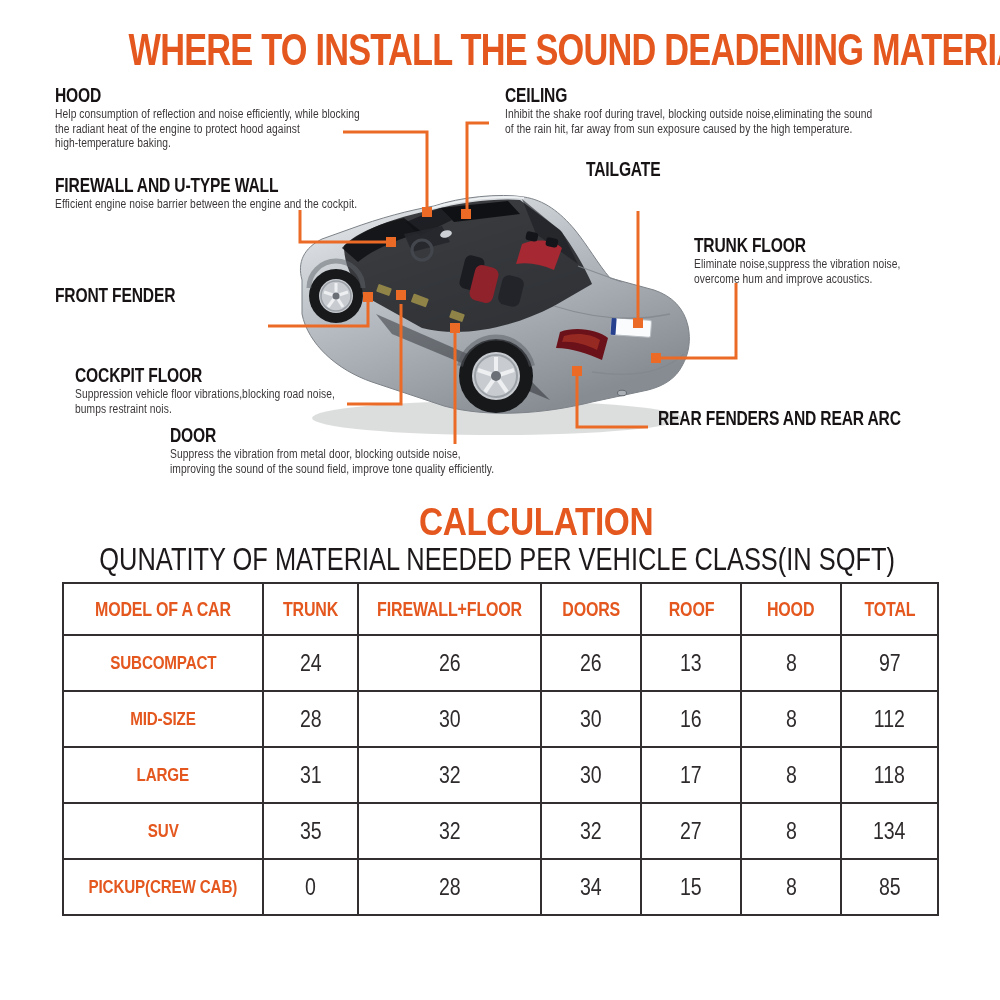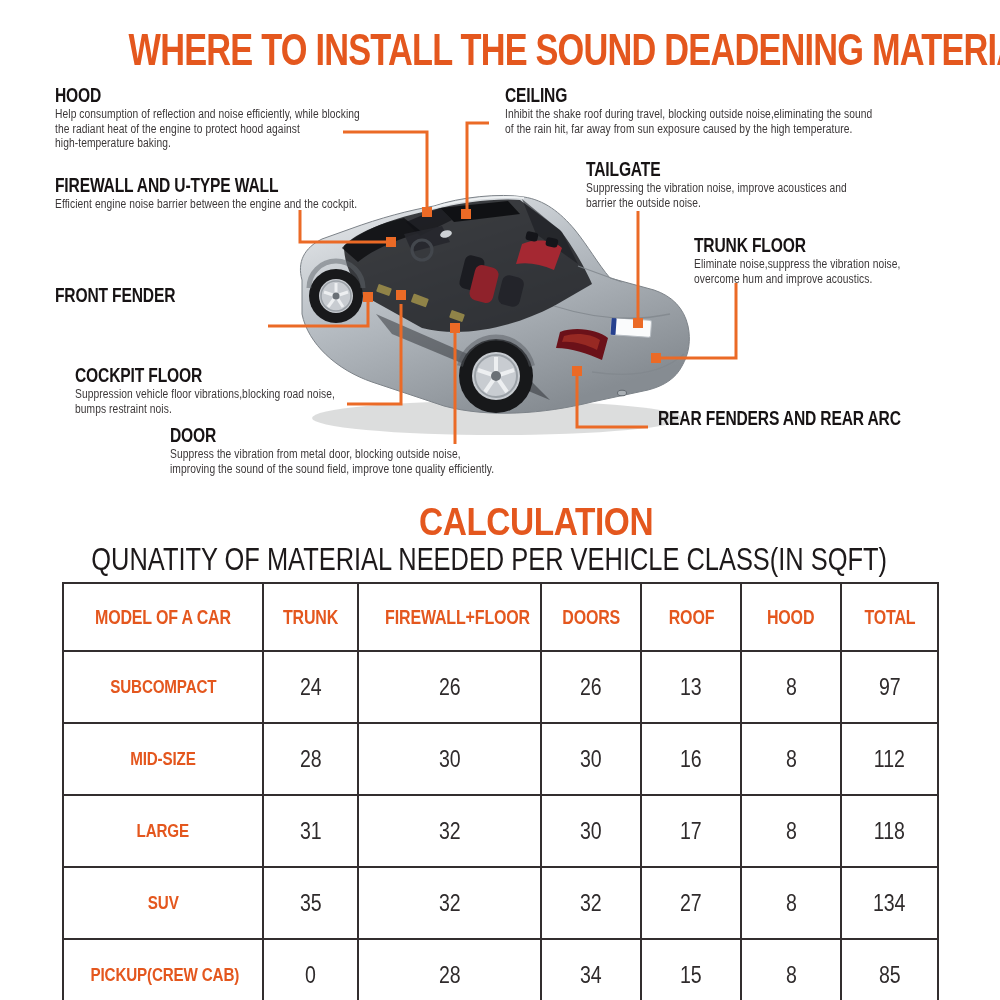--- a/index.html
+++ b/index.html
@@ -12,21 +12,21 @@
   .main-title { position:absolute; left:0; top:28px; width:1000px; text-align:center; }
   .main-title > span {
     display:inline-block; white-space:nowrap; font-size:44px; line-height:1;
     font-weight:bold; color:#E4571E; letter-spacing:-1px; transform:scaleX(0.78);
   }
   .calc-title { position:absolute; left:0; top:503px; width:1000px; text-align:center;padding-left:36px; }
   .calc-title > span {
     display:inline-block; white-space:nowrap; font-size:38px; line-height:1;
     font-weight:bold; color:#E4571E; letter-spacing:-0.5px; transform:scaleX(0.88);
   }
-  .calc-subtitle { position:absolute; left:4px; top:542px; width:884px; text-align:center; }
+  .calc-subtitle { position:absolute; left:12px; top:542px; width:884px; text-align:center; }
   .calc-subtitle > span {
     display:inline-block; white-space:nowrap; font-size:31px; line-height:1.15;
     font-weight:normal; color:#1d191a; letter-spacing:0px; transform:scaleX(0.82);
   }
   
   .ann { position:absolute; }
   .ann-title {
     font-size:20px; line-height:22px; font-weight:bold; color:#171314;
     white-space:nowrap; transform:scaleX(0.78); transform-origin:left center;
     letter-spacing:-0.2px;
@@ -38,21 +38,21 @@
   }
   
   .overlay { position:absolute; left:0; top:0; width:1000px; height:1000px; pointer-events:none; }
   .conn path { fill:none; stroke:#EB6A26; stroke-width:3; }
   .conn rect { fill:#EB6A26; }
   .car-wrap { position:absolute; left:292px; top:186px; width:408px; height:262px; }
   
   .qty-table-wrap { position:absolute; left:62px; top:582px; }
   table.qty { border-collapse:collapse; table-layout:fixed; width:875px; }
   table.qty th, table.qty td {
-    border:2px solid #332e2f; text-align:center; vertical-align:middle; padding:8px;
+    border:2px solid #332e2f; text-align:center; vertical-align:middle; padding:0;
   }
   table.qty th { height:50px; }
   table.qty td { height:54px; }
   .th-label, .model-label {
     display:inline-block; white-space:nowrap; font-weight:bold; color:#E4571E;
     transform:scaleX(0.8); letter-spacing:-0.2px;
   }
   .th-label { font-size:20px; }
   .model-label { font-size:19px; }
   .cell-value {
@@ -208,24 +208,20 @@
 
   <div class="ann" style="left:55px; top:174px;">
     <div class="ann-title">FIREWALL AND U-TYPE WALL</div>
     <div class="ann-desc">
       <div class="ann-line">Efficient engine noise barrier between the engine and the cockpit.</div>
     </div>
   </div>
 
   <div class="ann" style="left:586px; top:158px;">
     <div class="ann-title">TAILGATE</div>
-    <div class="ann-desc">
-      <div class="ann-line">Suppressing the vibration noise, improve acoustices and</div>
-      <div class="ann-line">barrier the outside noise.</div>
-    </div>
   </div>
 
   <div class="ann" style="left:694px; top:234px;">
     <div class="ann-title">TRUNK FLOOR</div>
     <div class="ann-desc">
       <div class="ann-line">Eliminate noise,suppress the vibration noise,</div>
       <div class="ann-line">overcome hum and improve acoustics.</div>
     </div>
   </div>
 

